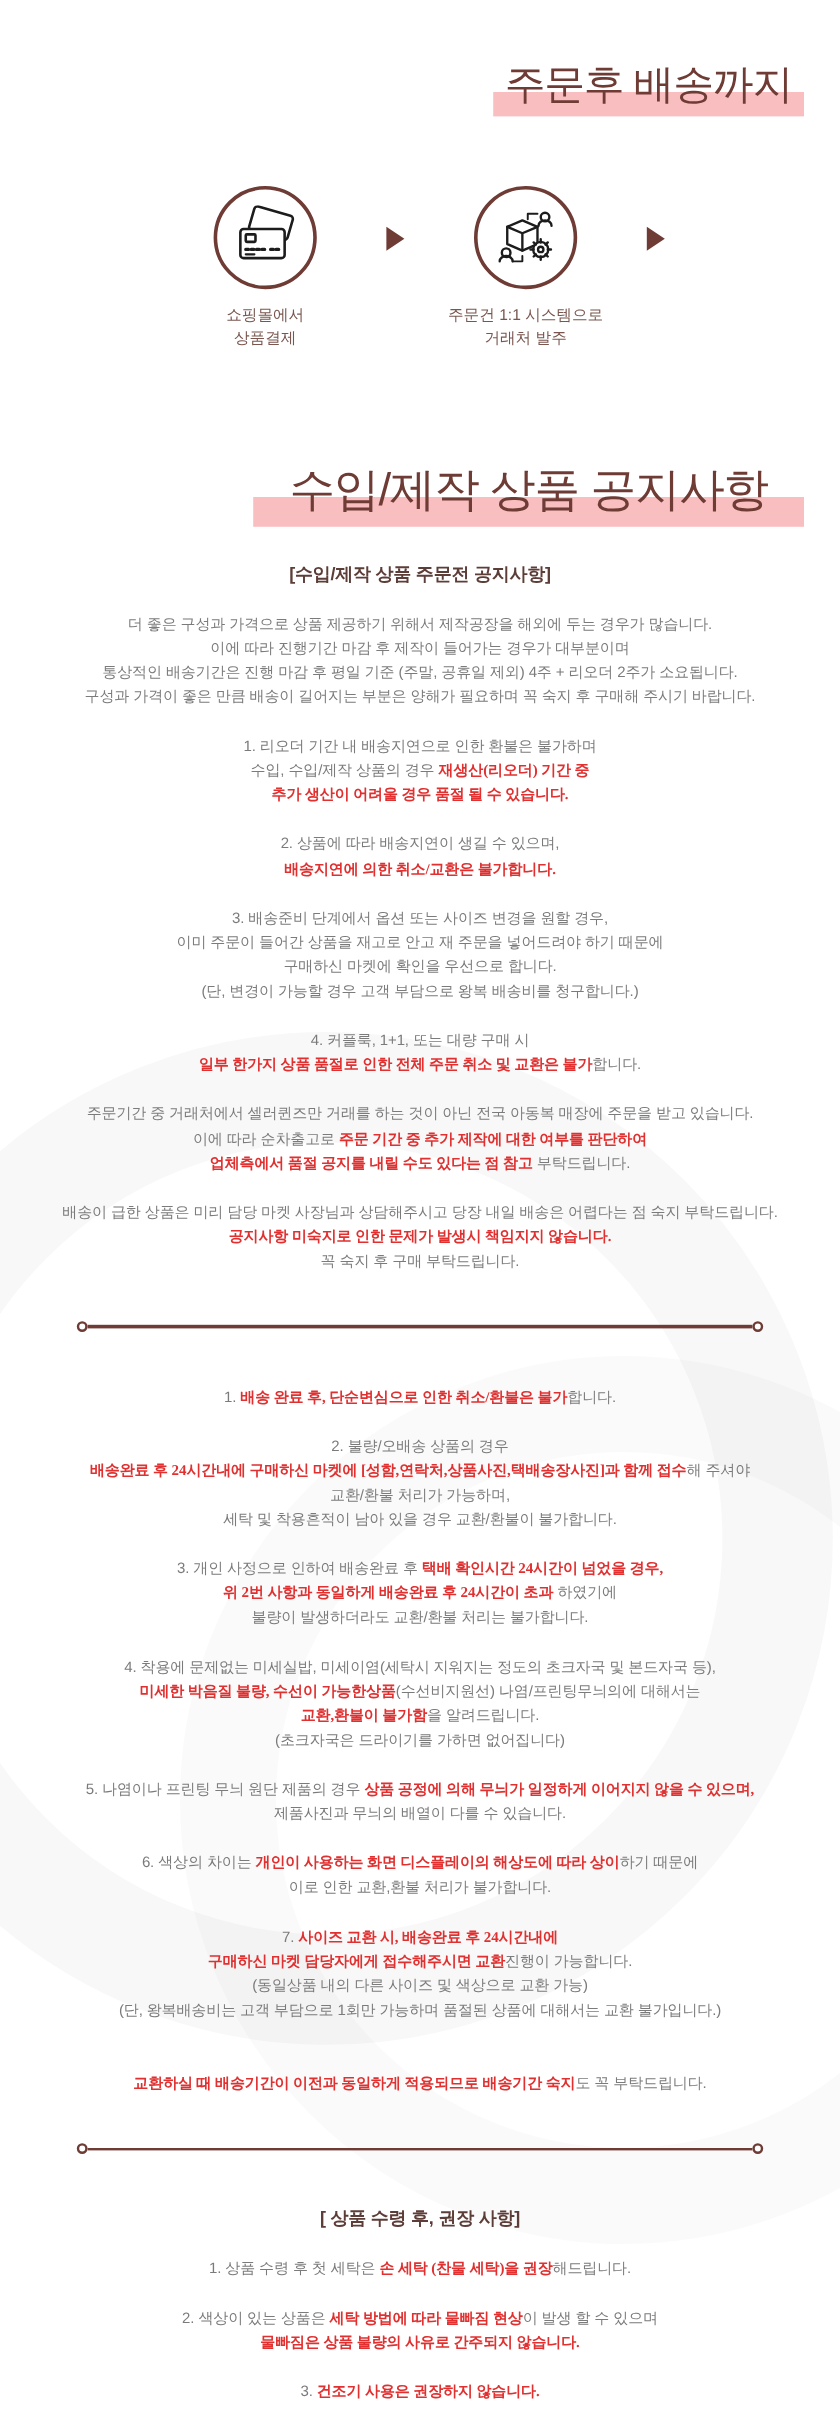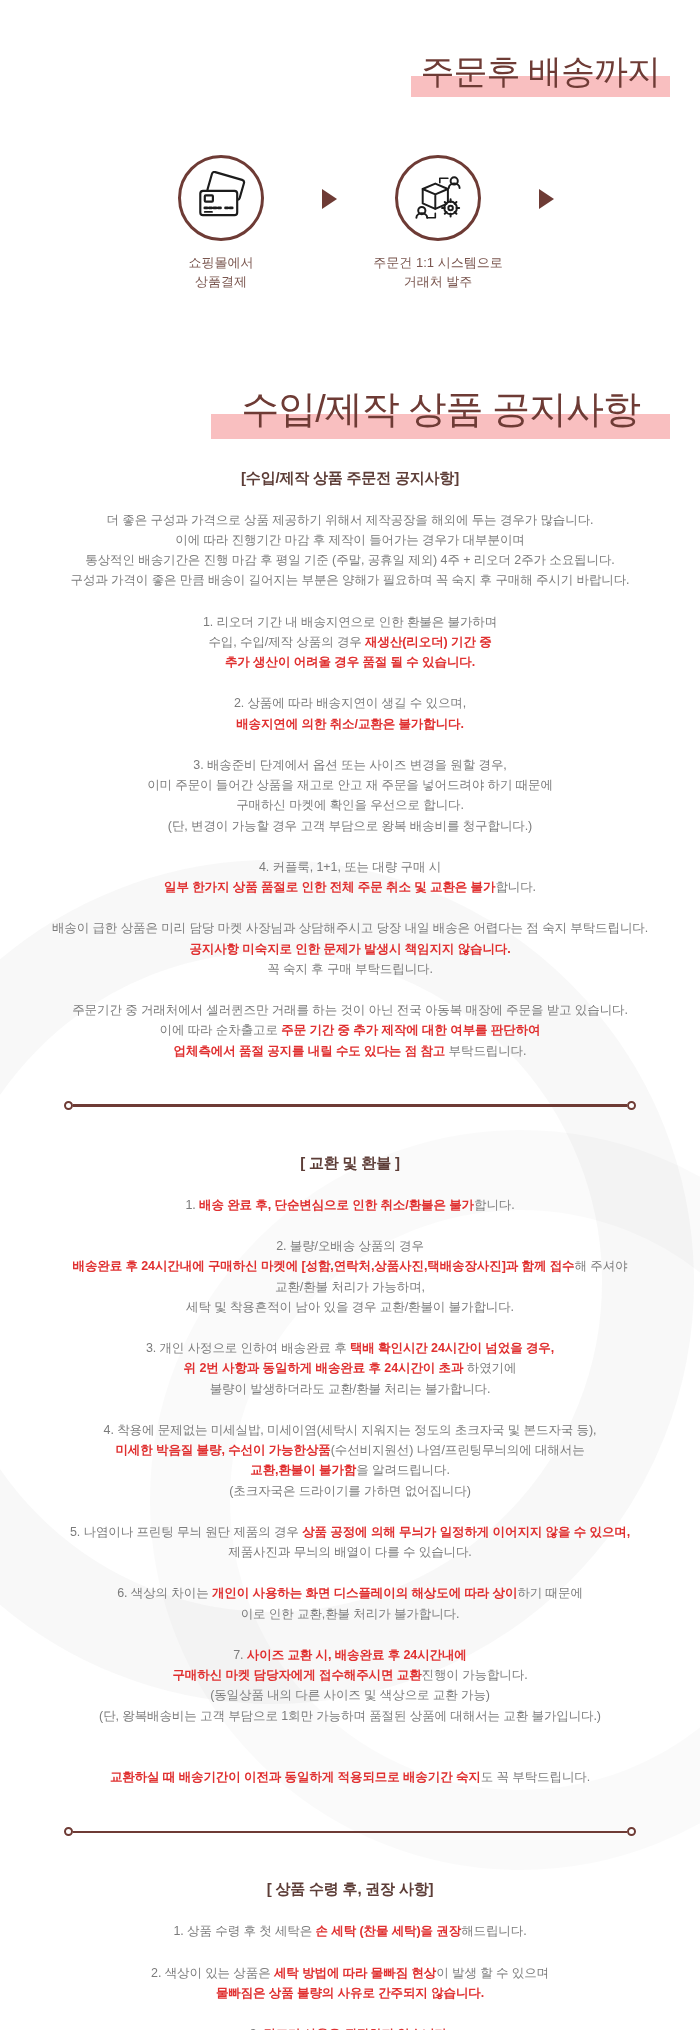--- a/index.html
+++ b/index.html
@@ -32,21 +32,21 @@
   
   .steps{display:flex;justify-content:center;align-items:flex-start;gap:26px;}
   .step{width:150px;display:flex;flex-direction:column;align-items:center;}
   .circle{width:86px;height:86px;border:3px solid var(--brown);border-radius:50%;display:flex;align-items:center;justify-content:center;background:#fff;}
   .step-label{margin-top:12px;text-align:center;font-size:13px;font-weight:400;color:var(--label-brown);line-height:1.5;}
   .arrow{width:0;height:0;border-left:15px solid var(--brown);border-top:10px solid transparent;border-bottom:10px solid transparent;margin-top:34px;}
 
   
   .sec-header{text-align:center;font-size:15px;font-weight:700;color:#5d3d37;margin:0 0 22px;letter-spacing:-0.2px;}
   .block{text-align:center;font-size:12.5px;line-height:1.62;color:var(--gray);margin:0 0 21px;letter-spacing:-0.1px;}
-  .block .red{color:var(--red);font-weight:700;}
+  .block .red{color:var(--red);font-weight:700;font-family:Liberation Serif, serif;}
   .notice-section{margin-bottom:16px;}
   .divider{display:flex;align-items:center;margin:40px 34px 44px;}
   .divider .dot{width:9px;height:9px;border:2.5px solid var(--brown);border-radius:50%;flex:0 0 auto;background:#fff;}
   .divider .line{flex:1;height:2.5px;background:var(--brown);}
   svg{display:block;}
 </style>
 </head>
 <body>
 
 <div class="page">
@@ -108,30 +108,29 @@
     <h2 class="title title-2"><span class="hl hl-2">수입/제작 상품 공지사항</span></h2>
 
     <main>
         <section class="notice-section">
           <h3 class="sec-header">[수입/제작 상품 주문전 공지사항]</h3>
           <p class="block"><span class="plain">더 좋은 구성과 가격으로 상품 제공하기 위해서 제작공장을 해외에 두는 경우가 많습니다.</span><br><span class="plain">이에 따라 진행기간 마감 후 제작이 들어가는 경우가 대부분이며</span><br><span class="plain">통상적인 배송기간은 진행 마감 후 평일 기준 (주말, 공휴일 제외) 4주 + 리오더 2주가 소요됩니다.</span><br><span class="plain">구성과 가격이 좋은 만큼 배송이 길어지는 부분은 양해가 필요하며 꼭 숙지 후 구매해 주시기 바랍니다.</span></p>
           <p class="block"><span class="plain">1. 리오더 기간 내 배송지연으로 인한 환불은 불가하며</span><br><span class="plain">수입, 수입/제작 상품의 경우 </span><span class="red">재생산(리오더) 기간 중</span><br><span class="red">추가 생산이 어려울 경우 품절 될 수 있습니다.</span></p>
           <p class="block"><span class="plain">2. 상품에 따라 배송지연이 생길 수 있으며,</span><br><span class="red">배송지연에 의한 취소/교환은 불가합니다.</span></p>
           <p class="block"><span class="plain">3. 배송준비 단계에서 옵션 또는 사이즈 변경을 원할 경우,</span><br><span class="plain">이미 주문이 들어간 상품을 재고로 안고 재 주문을 넣어드려야 하기 때문에</span><br><span class="plain">구매하신 마켓에 확인을 우선으로 합니다.</span><br><span class="plain">(단, 변경이 가능할 경우 고객 부담으로 왕복 배송비를 청구합니다.)</span></p>
           <p class="block"><span class="plain">4. 커플룩, 1+1, 또는 대량 구매 시</span><br><span class="red">일부 한가지 상품 품절로 인한 전체 주문 취소 및 교환은 불가</span><span class="plain">합니다.</span></p>
+          <p class="block"><span class="plain">주문기간 중 거래처에서 셀러퀸즈만 거래를 하는 것이 아닌 전국 아동복 매장에 주문을 받고 있습니다.</span><br><span class="plain">이에 따라 순차출고로 </span><span class="red">주문 기간 중 추가 제작에 대한 여부를 판단하여</span><br><span class="red">업체측에서 품절 공지를 내릴 수도 있다는 점 참고</span><span class="plain"> 부탁드립니다.</span></p>
           <p class="block"><span class="plain">배송이 급한 상품은 미리 담당 마켓 사장님과 상담해주시고 당장 내일 배송은 어렵다는 점 숙지 부탁드립니다.</span><br><span class="red">공지사항 미숙지로 인한 문제가 발생시 책임지지 않습니다.</span><br><span class="plain">꼭 숙지 후 구매 부탁드립니다.</span></p>
-          <p class="block"><span class="plain">주문기간 중 거래처에서 셀러퀸즈만 거래를 하는 것이 아닌 전국 아동복 매장에 주문을 받고 있습니다.</span><br><span class="plain">이에 따라 순차출고로 </span><span class="red">주문 기간 중 추가 제작에 대한 여부를 판단하여</span><br><span class="red">업체측에서 품절 공지를 내릴 수도 있다는 점 참고</span><span class="plain"> 부탁드립니다.</span></p>
         </section>
         <div class="divider">
           <span class="dot"></span>
           <span class="line"></span>
           <span class="dot"></span>
         </div>
         <section class="notice-section">
-          <h3 class="sec-header">[ 교환 및 환불 ]</h3>
           <p class="block"><span class="plain">1. </span><span class="red">배송 완료 후, 단순변심으로 인한 취소/환불은 불가</span><span class="plain">합니다.</span></p>
           <p class="block"><span class="plain">2. 불량/오배송 상품의 경우</span><br><span class="red">배송완료 후 24시간내에 구매하신 마켓에 [성함,연락처,상품사진,택배송장사진]과 함께 접수</span><span class="plain">해 주셔야</span><br><span class="plain">교환/환불 처리가 가능하며,</span><br><span class="plain">세탁 및 착용흔적이 남아 있을 경우 교환/환불이 불가합니다.</span></p>
           <p class="block"><span class="plain">3. 개인 사정으로 인하여 배송완료 후 </span><span class="red">택배 확인시간 24시간이 넘었을 경우,</span><br><span class="red">위 2번 사항과 동일하게 배송완료 후 24시간이 초과</span><span class="plain"> 하였기에</span><br><span class="plain">불량이 발생하더라도 교환/환불 처리는 불가합니다.</span></p>
           <p class="block"><span class="plain">4. 착용에 문제없는 미세실밥, 미세이염(세탁시 지워지는 정도의 초크자국 및 본드자국 등),</span><br><span class="red">미세한 박음질 불량, 수선이 가능한상품</span><span class="plain">(수선비지원선) 나염/프린팅무늬의에 대해서는</span><br><span class="red">교환,환불이 불가함</span><span class="plain">을 알려드립니다.</span><br><span class="plain">(초크자국은 드라이기를 가하면 없어집니다)</span></p>
           <p class="block"><span class="plain">5. 나염이나 프린팅 무늬 원단 제품의 경우 </span><span class="red">상품 공정에 의해 무늬가 일정하게 이어지지 않을 수 있으며,</span><br><span class="plain">제품사진과 무늬의 배열이 다를 수 있습니다.</span></p>
           <p class="block"><span class="plain">6. 색상의 차이는 </span><span class="red">개인이 사용하는 화면 디스플레이의 해상도에 따라 상이</span><span class="plain">하기 때문에</span><br><span class="plain">이로 인한 교환,환불 처리가 불가합니다.</span></p>
           <p class="block"><span class="plain">7. </span><span class="red">사이즈 교환 시, 배송완료 후 24시간내에</span><br><span class="red">구매하신 마켓 담당자에게 접수해주시면 교환</span><span class="plain">진행이 가능합니다.</span><br><span class="plain">(동일상품 내의 다른 사이즈 및 색상으로 교환 가능)</span><br><span class="plain">(단, 왕복배송비는 고객 부담으로 1회만 가능하며 품절된 상품에 대해서는 교환 불가입니다.)</span></p>
           <p class="block"><br><span class="red">교환하실 때 배송기간이 이전과 동일하게 적용되므로 배송기간 숙지</span><span class="plain">도 꼭 부탁드립니다.</span></p>
         </section>
         <div class="divider">

